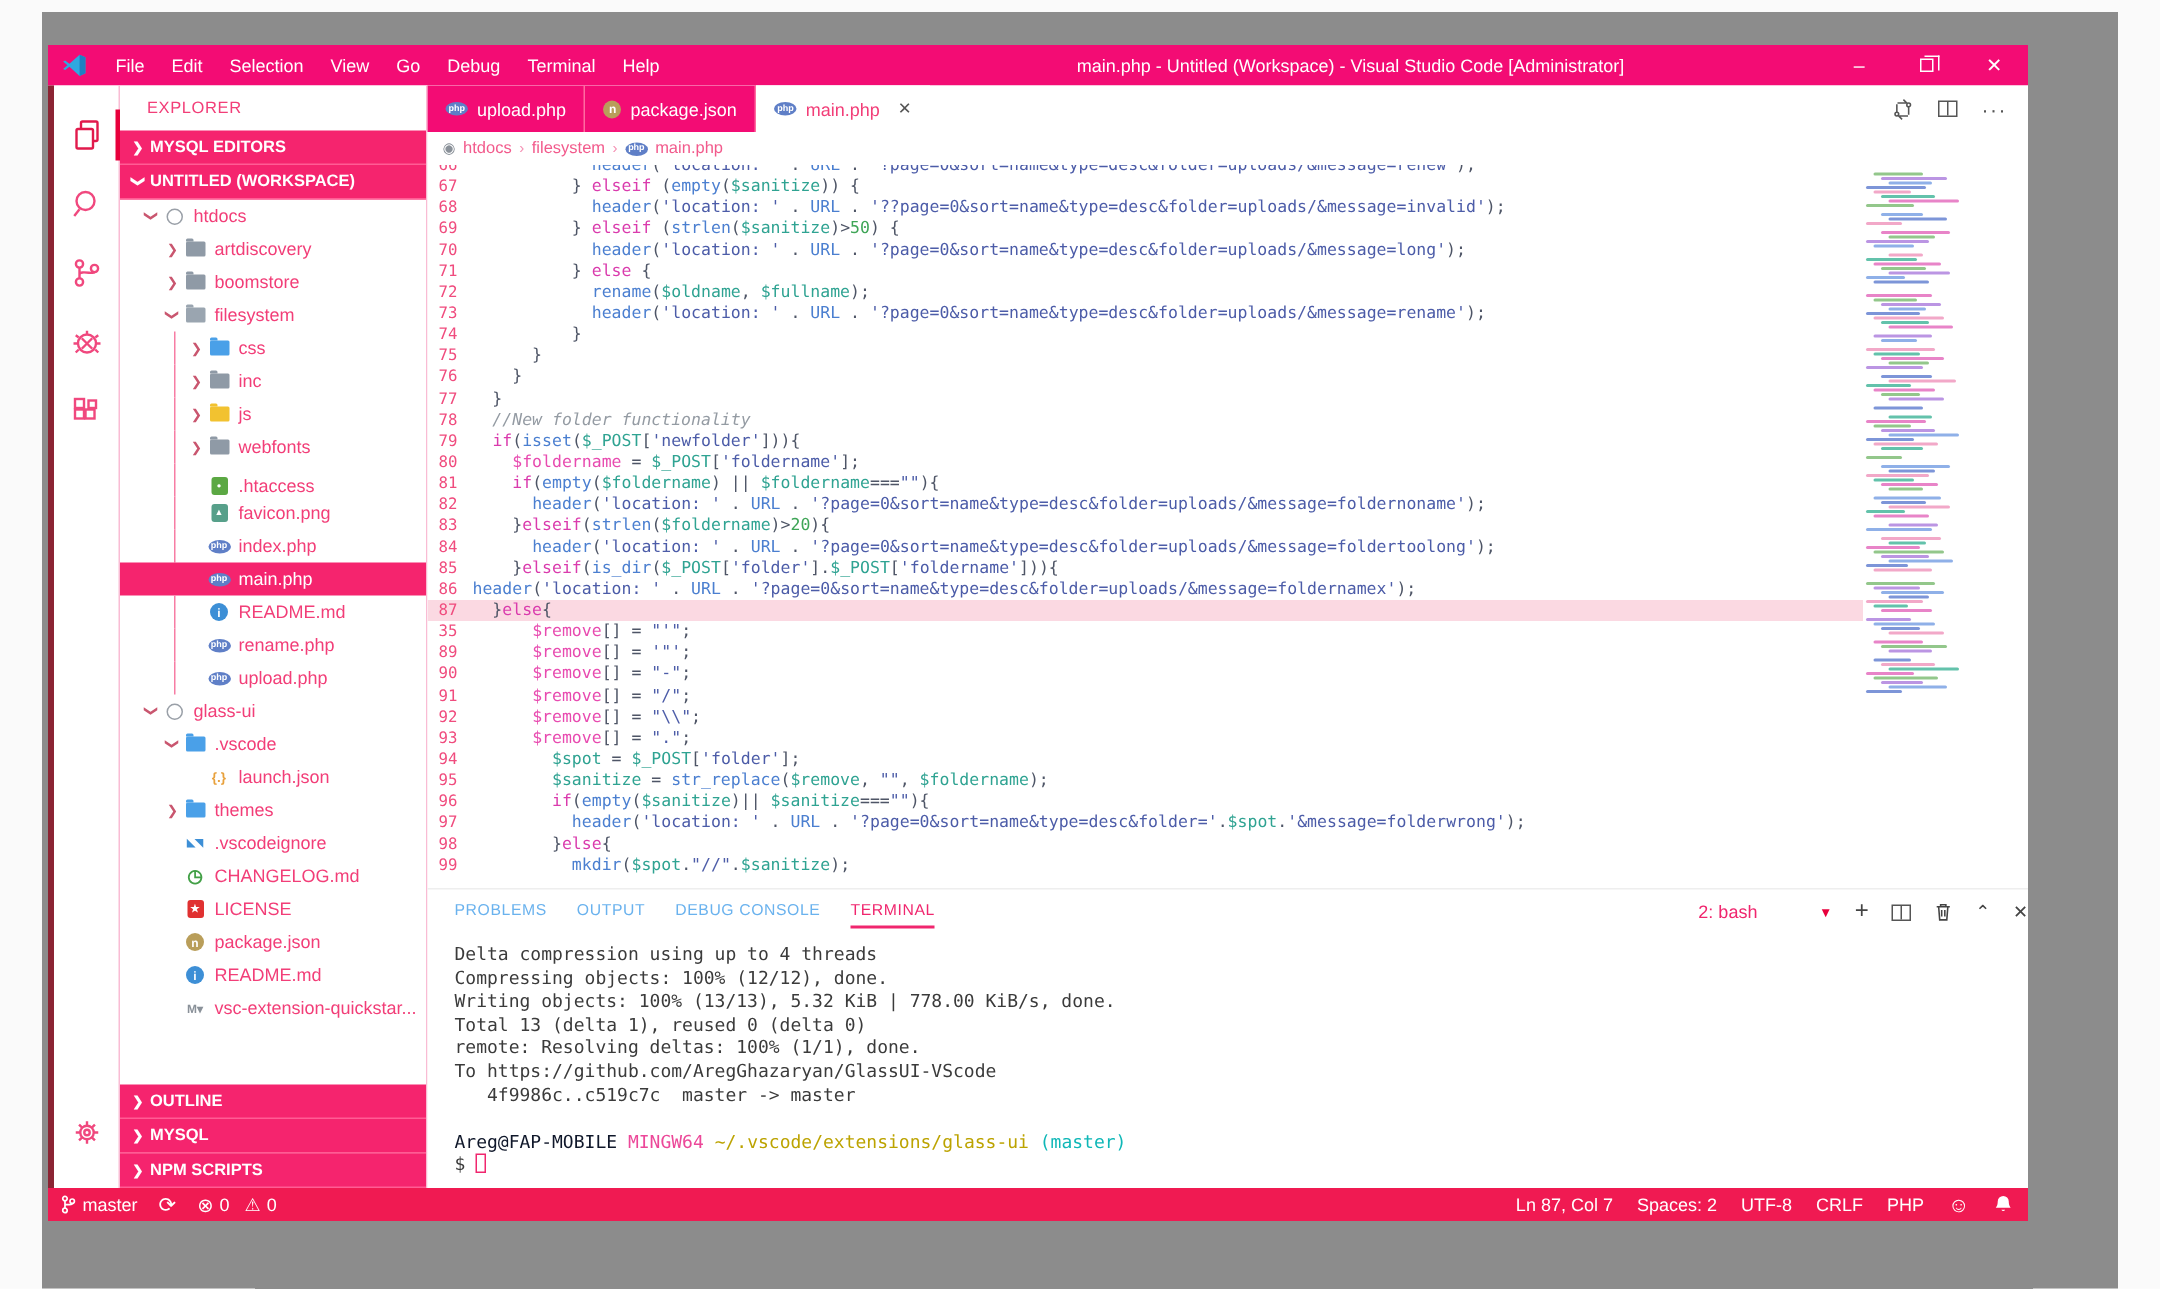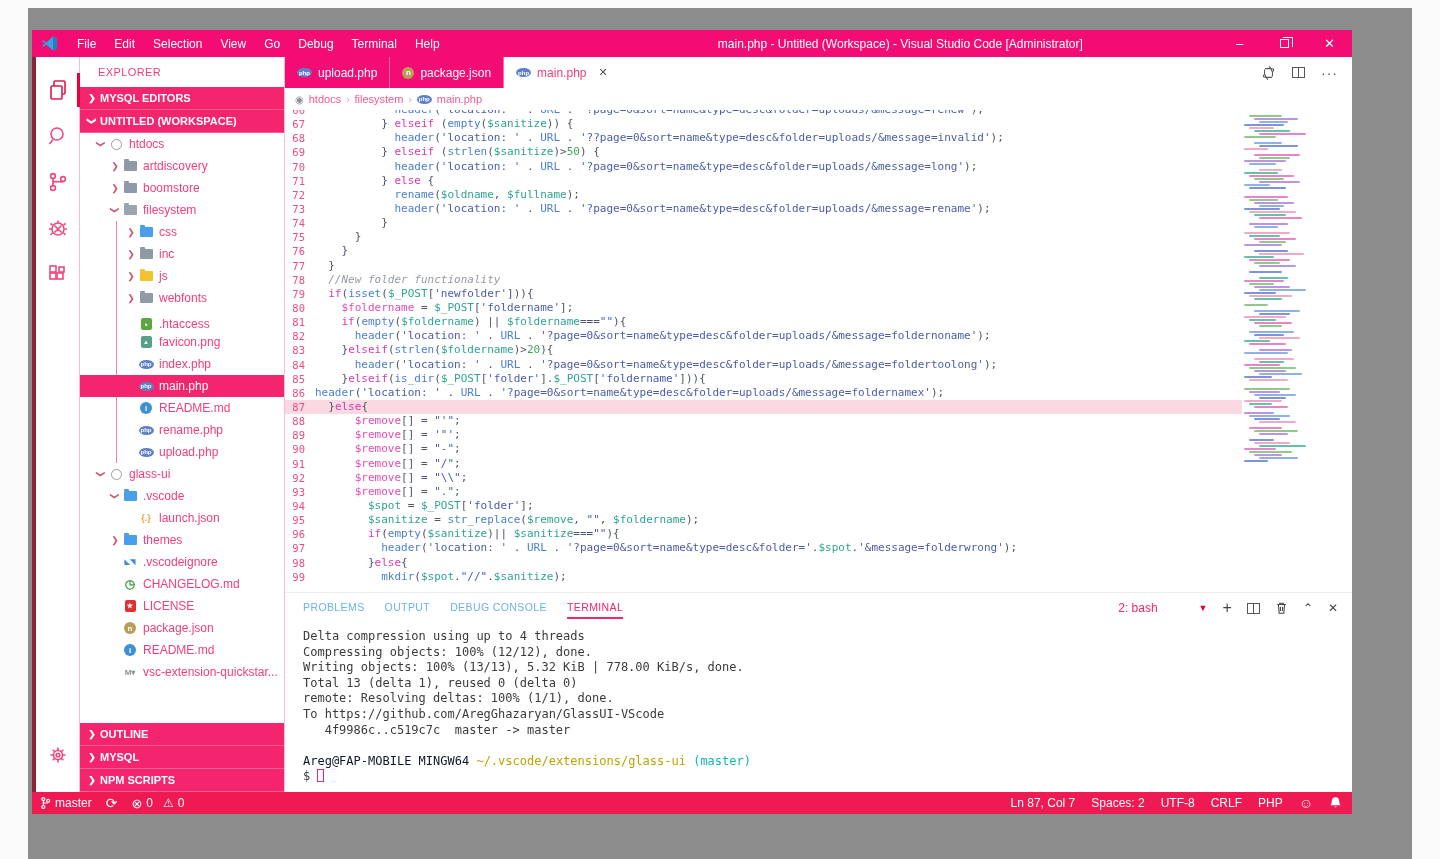--- a/index.html
+++ b/index.html
@@ -70,28 +70,28 @@
   .code-line { display:flex; height:14.15px; white-space:pre; }
   .code-line.current { background:#FBD9E2; }
   .gutter { width:30px; text-align:right; padding-right:10px; color:#F04C7E; flex:none; font-size:10.5px; }
   .tk-k { color:#DA3BAD; } .tk-f { color:#4B7FD0;text-align:right; } .tk-s { color:#4C5CA8; } .tk-v { color:#2FA392; }
   .tk-m { color:#E84BB0; } .tk-n { color:#3FA557; } .tk-o { color:#4E5566; } .tk-c { color:#949BA3; font-style:italic; }
   .minimap { position:absolute; right:60px; top:2px; width:48px; bottom:10px; }
   .mm-line { height:2px; margin-bottom:1px; border-radius:1px; }
 
   
   .panel { height:200px; flex:none; background:#fff; border-top:1px solid #eee; display:flex; flex-direction:column; }
-  .panel-head { height:30px; display:flex; align-items:center; padding:0 14px 0 18px; flex:none; }
+  .panel-head { height:30px; display:flex; align-items:center; padding:0 0 0 18px; flex:none; }
   .panel-tab { font-size:10.5px; letter-spacing:.4px; margin-right:20px; color:#6AB2EE; padding:4px 0; }
   .panel-tab.active { color:#F0266E; border-bottom:2px solid #F0266E; }
   .panel-right { margin-left:auto; display:flex; align-items:center; gap:15px; color:#444; font-size:13px; }
   .shell-name { color:#F0266E; font-size:12px; margin-right:26px; }
   .dd-arrow { color:#E8003C; font-size:9px; }
   .term { flex:1; font-family:"DejaVu Sans Mono",monospace; font-size:12px; line-height:15.6px; color:#3B3B3B; padding:6px 0 0 18px; white-space:pre; overflow:hidden; }
-  .t-green { color:#0f172a; } .t-purple { color:#0f172a;text-align:right; } .t-yellow { color:#BCA300; } .t-cyan { color:#0FB7B7; }
+  .t-green { color:#0f172a; } .t-purple { color:#ec4899;text-align:right; } .t-yellow { color:#BCA300; } .t-cyan { color:#0FB7B7; }
   .cursor { display:inline-block; width:7px; height:13px; border:1px solid #F0266E; vertical-align:-2px; }
 
   
   .statusbar { height:22px; background:#F01A52; color:#fff; display:flex; align-items:center; font-size:12px; padding:0 10px 0 8px; flex:none; }
   .st-item { display:flex; align-items:center; gap:4px; margin-right:14px; }
   .st-right { margin-left:auto; display:flex; align-items:center; }
   .st-right .st-item { margin-right:0; margin-left:16px; }
   .st-ico svg { display:block; }
 </style>
 </head>
@@ -435,21 +435,21 @@
             <div class="code-line"><span class="gutter">78</span><span><span class="tk-c">  //New folder functionality</span></span></div>
             <div class="code-line"><span class="gutter">79</span><span><span class="tk-o">  </span><span class="tk-k">if</span><span class="tk-o">(</span><span class="tk-f">isset</span><span class="tk-o">(</span><span class="tk-v">$_POST</span><span class="tk-o">[</span><span class="tk-s">'newfolder'</span><span class="tk-o">])){</span></span></div>
             <div class="code-line"><span class="gutter">80</span><span><span class="tk-o">    </span><span class="tk-m">$foldername</span><span class="tk-o"> = </span><span class="tk-v">$_POST</span><span class="tk-o">[</span><span class="tk-s">'foldername'</span><span class="tk-o">];</span></span></div>
             <div class="code-line"><span class="gutter">81</span><span><span class="tk-o">    </span><span class="tk-k">if</span><span class="tk-o">(</span><span class="tk-f">empty</span><span class="tk-o">(</span><span class="tk-v">$foldername</span><span class="tk-o">) || </span><span class="tk-v">$foldername</span><span class="tk-o">===</span><span class="tk-s">""</span><span class="tk-o">){</span></span></div>
             <div class="code-line"><span class="gutter">82</span><span><span class="tk-o">      </span><span class="tk-f">header</span><span class="tk-o">(</span><span class="tk-s">'location: '</span><span class="tk-o"> . </span><span class="tk-f">URL</span><span class="tk-o"> . </span><span class="tk-s">'?page=0&amp;sort=name&amp;type=desc&amp;folder=uploads/&amp;message=foldernoname'</span><span class="tk-o">);</span></span></div>
             <div class="code-line"><span class="gutter">83</span><span><span class="tk-o">    }</span><span class="tk-k">elseif</span><span class="tk-o">(</span><span class="tk-f">strlen</span><span class="tk-o">(</span><span class="tk-v">$foldername</span><span class="tk-o">)&gt;</span><span class="tk-n">20</span><span class="tk-o">){</span></span></div>
             <div class="code-line"><span class="gutter">84</span><span><span class="tk-o">      </span><span class="tk-f">header</span><span class="tk-o">(</span><span class="tk-s">'location: '</span><span class="tk-o"> . </span><span class="tk-f">URL</span><span class="tk-o"> . </span><span class="tk-s">'?page=0&amp;sort=name&amp;type=desc&amp;folder=uploads/&amp;message=foldertoolong'</span><span class="tk-o">);</span></span></div>
             <div class="code-line"><span class="gutter">85</span><span><span class="tk-o">    }</span><span class="tk-k">elseif</span><span class="tk-o">(</span><span class="tk-f">is_dir</span><span class="tk-o">(</span><span class="tk-v">$_POST</span><span class="tk-o">[</span><span class="tk-s">'folder'</span><span class="tk-o">].</span><span class="tk-v">$_POST</span><span class="tk-o">[</span><span class="tk-s">'foldername'</span><span class="tk-o">])){</span></span></div>
             <div class="code-line"><span class="gutter">86</span><span><span class="tk-f">header</span><span class="tk-o">(</span><span class="tk-s">'location: '</span><span class="tk-o"> . </span><span class="tk-f">URL</span><span class="tk-o"> . </span><span class="tk-s">'?page=0&amp;sort=name&amp;type=desc&amp;folder=uploads/&amp;message=foldernamex'</span><span class="tk-o">);</span></span></div>
             <div class="code-line current"><span class="gutter">87</span><span><span class="tk-o">  }</span><span class="tk-k">else</span><span class="tk-o">{</span></span></div>
-            <div class="code-line"><span class="gutter">88</span><span><span class="tk-o">      </span><span class="tk-m">$remove</span><span class="tk-o">[] = </span><span class="tk-s">"'"</span><span class="tk-o">;</span></span></div>
+            <div class="code-line"><span class="gutter">35</span><span><span class="tk-o">      </span><span class="tk-m">$remove</span><span class="tk-o">[] = </span><span class="tk-s">"'"</span><span class="tk-o">;</span></span></div>
             <div class="code-line"><span class="gutter">89</span><span><span class="tk-o">      </span><span class="tk-m">$remove</span><span class="tk-o">[] = </span><span class="tk-s">'"'</span><span class="tk-o">;</span></span></div>
             <div class="code-line"><span class="gutter">90</span><span><span class="tk-o">      </span><span class="tk-m">$remove</span><span class="tk-o">[] = </span><span class="tk-s">"-"</span><span class="tk-o">;</span></span></div>
             <div class="code-line"><span class="gutter">91</span><span><span class="tk-o">      </span><span class="tk-m">$remove</span><span class="tk-o">[] = </span><span class="tk-s">"/"</span><span class="tk-o">;</span></span></div>
             <div class="code-line"><span class="gutter">92</span><span><span class="tk-o">      </span><span class="tk-m">$remove</span><span class="tk-o">[] = </span><span class="tk-s">"\\"</span><span class="tk-o">;</span></span></div>
             <div class="code-line"><span class="gutter">93</span><span><span class="tk-o">      </span><span class="tk-m">$remove</span><span class="tk-o">[] = </span><span class="tk-s">"."</span><span class="tk-o">;</span></span></div>
             <div class="code-line"><span class="gutter">94</span><span><span class="tk-o">        </span><span class="tk-v">$spot</span><span class="tk-o"> = </span><span class="tk-v">$_POST</span><span class="tk-o">[</span><span class="tk-s">'folder'</span><span class="tk-o">];</span></span></div>
             <div class="code-line"><span class="gutter">95</span><span><span class="tk-o">        </span><span class="tk-v">$sanitize</span><span class="tk-o"> = </span><span class="tk-f">str_replace</span><span class="tk-o">(</span><span class="tk-v">$remove</span><span class="tk-o">, </span><span class="tk-s">""</span><span class="tk-o">, </span><span class="tk-v">$foldername</span><span class="tk-o">);</span></span></div>
             <div class="code-line"><span class="gutter">96</span><span><span class="tk-o">        </span><span class="tk-k">if</span><span class="tk-o">(</span><span class="tk-f">empty</span><span class="tk-o">(</span><span class="tk-v">$sanitize</span><span class="tk-o">)|| </span><span class="tk-v">$sanitize</span><span class="tk-o">===</span><span class="tk-s">""</span><span class="tk-o">){</span></span></div>
             <div class="code-line"><span class="gutter">97</span><span><span class="tk-o">          </span><span class="tk-f">header</span><span class="tk-o">(</span><span class="tk-s">'location: '</span><span class="tk-o"> . </span><span class="tk-f">URL</span><span class="tk-o"> . </span><span class="tk-s">'?page=0&amp;sort=name&amp;type=desc&amp;folder='</span><span class="tk-o">.</span><span class="tk-v">$spot</span><span class="tk-o">.</span><span class="tk-s">'&amp;message=folderwrong'</span><span class="tk-o">);</span></span></div>
             <div class="code-line"><span class="gutter">98</span><span><span class="tk-o">        }</span><span class="tk-k">else</span><span class="tk-o">{</span></span></div>

